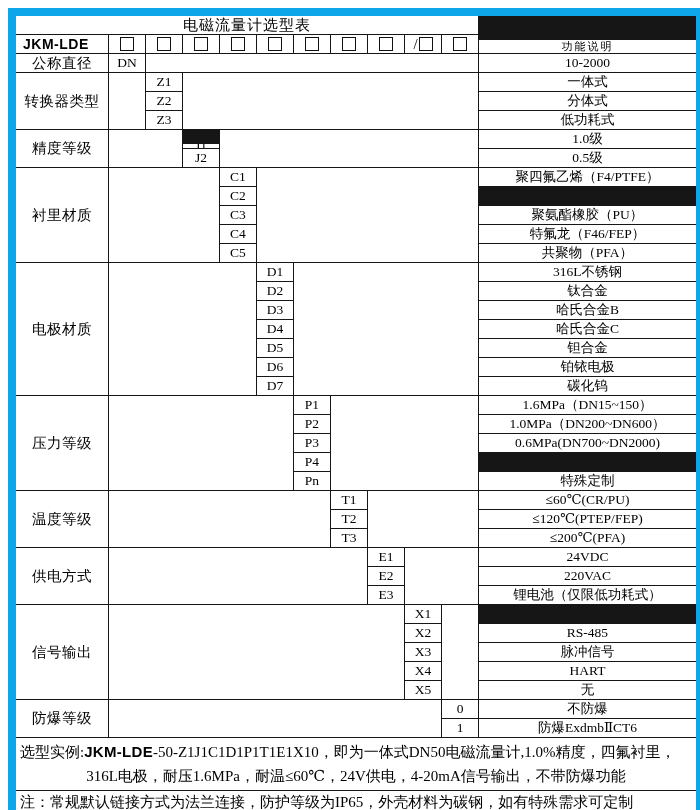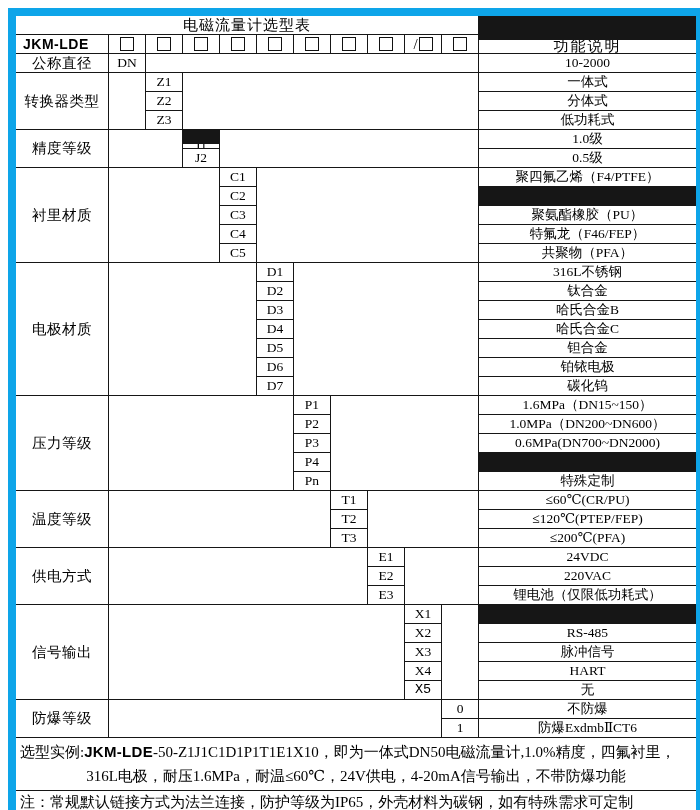--- a/index.html
+++ b/index.html
@@ -16,21 +16,21 @@
     gap:1px;
     background:#161616;
     border:8px solid #0ea5e9;
   }
   .c{
     background:#ffffff;
     display:flex;align-items:center;justify-content:center;
     font-size:14px;line-height:1;white-space:nowrap;overflow:hidden;
   }
   .title{font-size:15px;letter-spacing:1px;}
-  .fhead{font-size:15px;letter-spacing:2px;margin-top:24px;}
+  .fhead{font-size:11px;letter-spacing:2px;margin-top:24px;}
   .model{
     font-family:"Liberation Sans","DejaVu Sans",sans-serif;
     font-weight:bold;font-size:14px;
     justify-content:flex-start;padding-left:7px;letter-spacing:0.5px;
   }
   .lbl{font-size:14.5px;letter-spacing:0.5px;}
   .code{font-size:13.5px;}
   .desc{font-size:13.5px;}
   .cbcell .cbox{
     width:12px;height:12px;border:1.5px solid #111111;
@@ -174,21 +174,21 @@
     <div class="c" style="grid-area: 29 / 10 / 32 / 12;"></div>
     <div class="c lbl" style="grid-area: 32 / 1 / 37 / 2;">信号输出</div>
     <div class="c" style="grid-area: 32 / 2 / 37 / 10;"></div>
     <div class="c code" style="grid-area: 32 / 10 / 33 / 11;">X1</div>
     <div class="c code" style="grid-area: 33 / 10 / 34 / 11;">X2</div>
     <div class="c desc" style="grid-area: 33 / 12 / 34 / 13;">RS-485</div>
     <div class="c code" style="grid-area: 34 / 10 / 35 / 11;">X3</div>
     <div class="c desc" style="grid-area: 34 / 12 / 35 / 13;">脉冲信号</div>
     <div class="c code" style="grid-area: 35 / 10 / 36 / 11;">X4</div>
     <div class="c desc" style="grid-area: 35 / 12 / 36 / 13;">HART</div>
-    <div class="c code" style="grid-area: 36 / 10 / 37 / 11; font-family: Liberation Mono, monospace;">X5</div>
+    <div class="c code" style="grid-area: 36 / 10 / 37 / 11;">X5</div>
     <div class="c desc" style="grid-area: 36 / 12 / 37 / 13;">无</div>
     <div class="c" style="grid-area: 32 / 11 / 37 / 12;"></div>
     <div class="c lbl" style="grid-area: 37 / 1 / 39 / 2;">防爆等级</div>
     <div class="c" style="grid-area: 37 / 2 / 39 / 11;"></div>
     <div class="c code" style="grid-area: 37 / 11 / 38 / 12;">0</div>
     <div class="c desc" style="grid-area: 37 / 12 / 38 / 13;">不防爆</div>
     <div class="c code" style="grid-area: 38 / 11 / 39 / 12;">1</div>
     <div class="c desc" style="grid-area: 38 / 12 / 39 / 13;">防爆ExdmbⅡCT6</div>
   </div>
 

